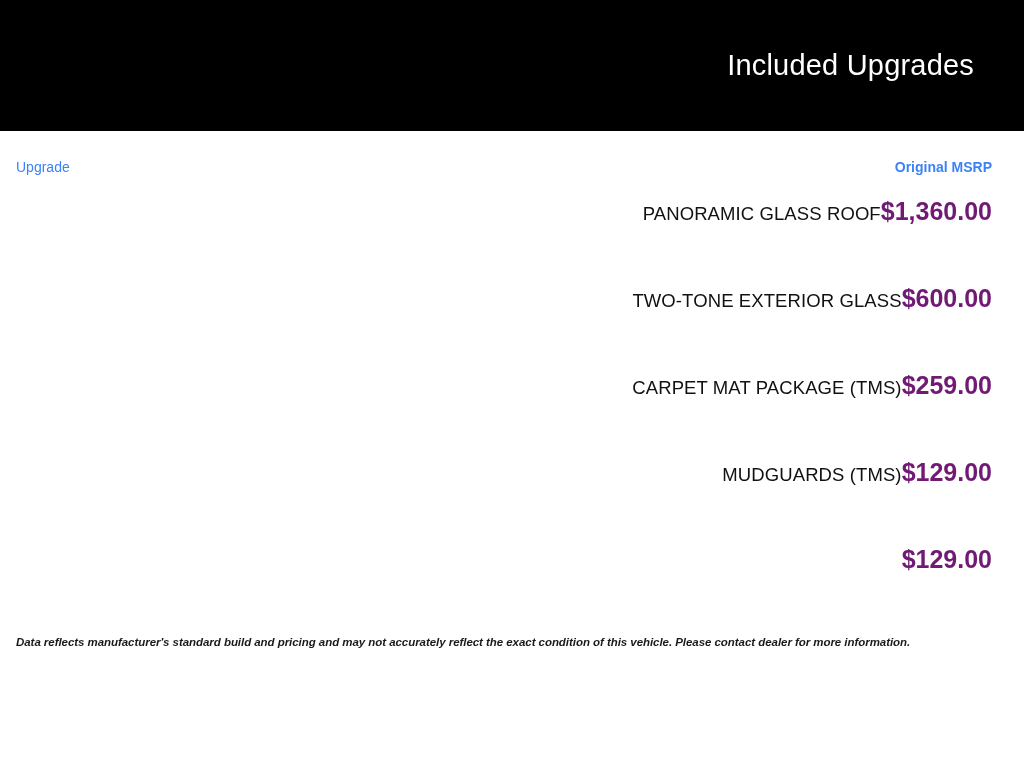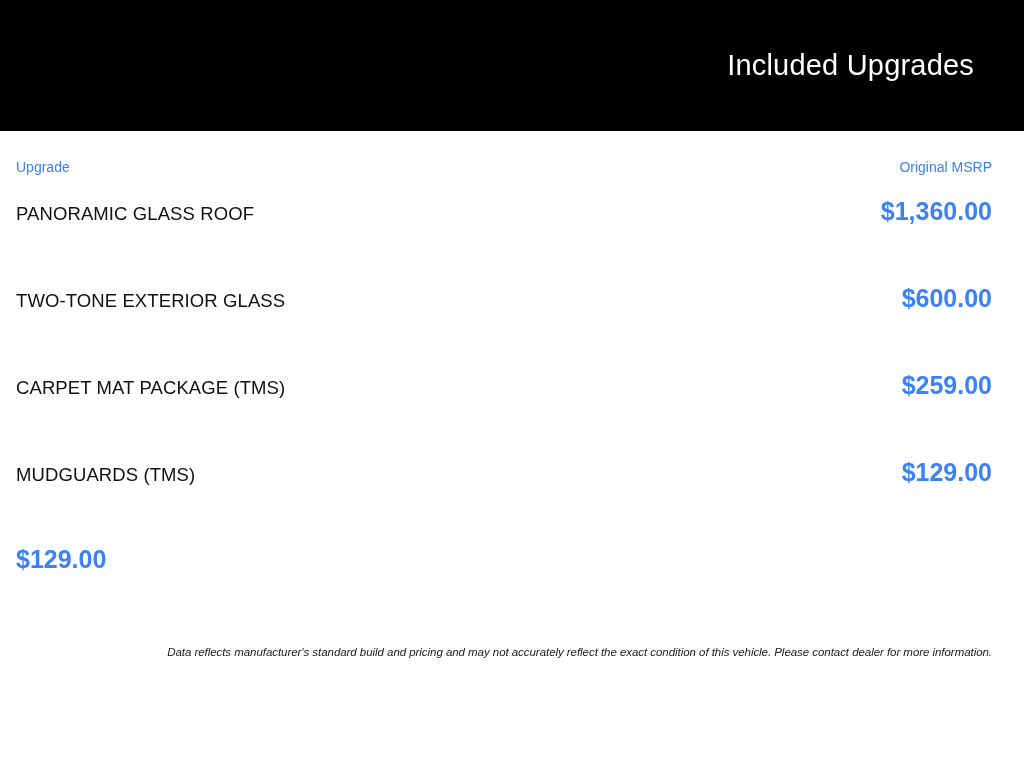--- a/index.html
+++ b/index.html
@@ -48,53 +48,55 @@
   .col-head {
     display: flex;
     justify-content: space-between;
     align-items: baseline;
     margin-top: 28px;
     font-size: 14px;
     color: #3b82f6;
   }
   .col-head .right {
     text-align: left;
+    font-weight: bold;
   }
   .rows {
     margin-top: 22px;
     display: flex;
     flex-direction: column;
   }
   .row {
     display: flex;
-    justify-content: space-between;
+    justify-content: flex-end;
     align-items: baseline;
     height: 87px;
+    margin-left: 36px;
   }
   .row .name {
     font-size: 18.5px;
     font-weight: 400;
     color: #111111;
     letter-spacing: 0.1px;
     white-space: nowrap;
   }
   .row .price {
     font-size: 25px;
     font-weight: bold;
-    color: #3b82f6;
+    color: #701a75;
     text-align: right;
     white-space: nowrap;
   }
   .disclaimer {
     font-size: 11.5px;
     font-style: italic;
-    font-weight: normal;
+    font-weight: bold;
     color: #1a1a1a;
-    text-align: right;
-    margin-top: 14px;
+    text-align: left;
+    margin-top: 4px;
     letter-spacing: -0.05px;
   }
 </style>
 </head>
 <body>
 
 <div class="page">
 
   <div class="header-bar">
     <div class="header-title">Included Upgrades</div>

